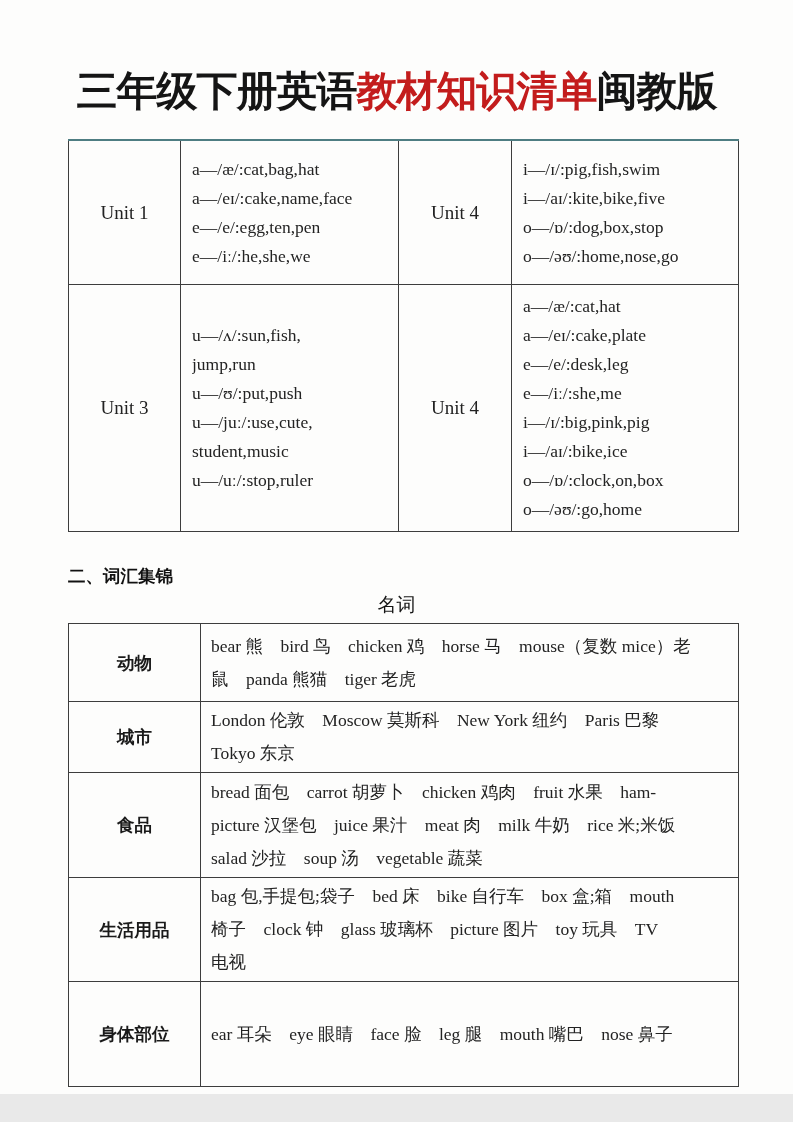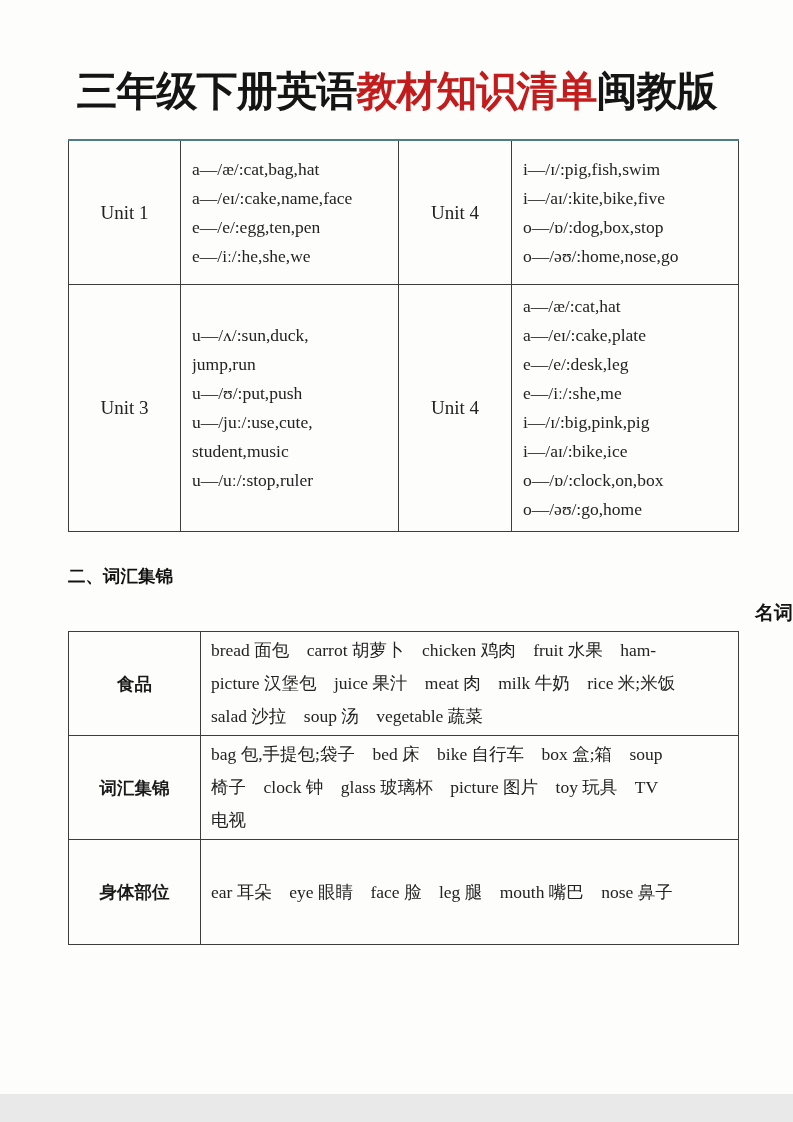--- a/index.html
+++ b/index.html
@@ -22,22 +22,22 @@
   td{border:1.5px solid #3d3d3d;vertical-align:middle;margin-left:46px;}
   
   .t1{margin-top:20px;}
   .t1 tr:nth-child(1) td{height:135px;border-top:2px solid #4e7d82;}
   .t1 tr:nth-child(2) td{height:238px;}
   .t1 .unit{text-align:center;font-size:19px;color:#222;}
   .t1 .content{padding:4px 4px 4px 11px;}
   .t1 .ln{line-height:29px;font-size:17.5px;white-space:nowrap;overflow:hidden;color:#232323;}
   
   .subtitle{
-    margin-top:12px;text-align:right;
-    font-family:"Liberation Sans", sans-serif;font-weight:700;font-size:19px;color:#141414;
+    margin-top:4px;text-align:center;
+    font-family:"Liberation Sans", sans-serif;font-weight:400;font-size:19px;color:#141414;
   }
   .t2{margin-top:5px;}
   .t2 tr:nth-child(1) td{height:73px;}
   .t2 tr:nth-child(2) td{height:66px;}
   .t2 tr:nth-child(3) td{height:100px;}
   .t2 tr:nth-child(4) td{height:36px;}
   .t2 tr:nth-child(5) td{height:100px;}
   .t2 tr:nth-child(6) td{height:36px;text-align:right;}
   .t2 .cat{
     text-align:center;
@@ -75,21 +75,21 @@
       <td class="content">
         <div class="ln">i—/ɪ/:pig,fish,swim</div>
         <div class="ln">i—/aɪ/:kite,bike,five</div>
         <div class="ln">o—/ɒ/:dog,box,stop</div>
         <div class="ln">o—/əʊ/:home,nose,go</div>
       </td>
     </tr>
     <tr>
       <td class="unit">Unit 3</td>
       <td class="content">
-        <div class="ln">u—/ʌ/:sun,duck,</div>
+        <div class="ln">u—/ʌ/:sun,fish,</div>
         <div class="ln">jump,run</div>
         <div class="ln">u—/ʊ/:put,push</div>
         <div class="ln">u—/juː/:use,cute,</div>
         <div class="ln">student,music</div>
         <div class="ln">u—/uː/:stop,ruler</div>
       </td>
       <td class="unit">Unit 4</td>
       <td class="content">
         <div class="ln">a—/æ/:cat,hat</div>
         <div class="ln">a—/eɪ/:cake,plate</div>
@@ -106,32 +106,46 @@
 
   <div class="sec-heading" style="margin-top:32px;">二、词汇集锦</div>
   <div class="subtitle">名词</div>
 
   <table class="t2">
     <colgroup>
         <col style="width:132px">
         <col style="width:538px">
       </colgroup>
     <tbody>
+        <tr>
+      <td class="cat">动物</td>
+      <td class="content">
+        <div class="ln">bear 熊　bird 鸟　chicken 鸡　horse 马　mouse（复数 mice）老</div>
+        <div class="ln">鼠　panda 熊猫　tiger 老虎</div>
+      </td>
+    </tr>
+    <tr>
+      <td class="cat">城市</td>
+      <td class="content">
+        <div class="ln">London 伦敦　Moscow 莫斯科　New York 纽约　Paris 巴黎</div>
+        <div class="ln">Tokyo 东京</div>
+      </td>
+    </tr>
     <tr>
       <td class="cat">食品</td>
       <td class="content">
         <div class="ln">bread 面包　carrot 胡萝卜　chicken 鸡肉　fruit 水果　ham-</div>
         <div class="ln">picture 汉堡包　juice 果汁　meat 肉　milk 牛奶　rice 米;米饭</div>
         <div class="ln">salad 沙拉　soup 汤　vegetable 蔬菜</div>
       </td>
     </tr>
     <tr>
-      <td class="cat">词汇集锦</td>
+      <td class="cat">生活用品</td>
       <td class="content">
-        <div class="ln">bag 包,手提包;袋子　bed 床　bike 自行车　box 盒;箱　soup</div>
+        <div class="ln">bag 包,手提包;袋子　bed 床　bike 自行车　box 盒;箱　mouth</div>
         <div class="ln">椅子　clock 钟　glass 玻璃杯　picture 图片　toy 玩具　TV</div>
         <div class="ln">电视</div>
       </td>
     </tr>
     <tr>
       <td class="cat">身体部位</td>
       <td class="content">
         <div class="ln">ear 耳朵　eye 眼睛　face 脸　leg 腿　mouth 嘴巴　nose 鼻子</div>
       </td>
     </tr>

